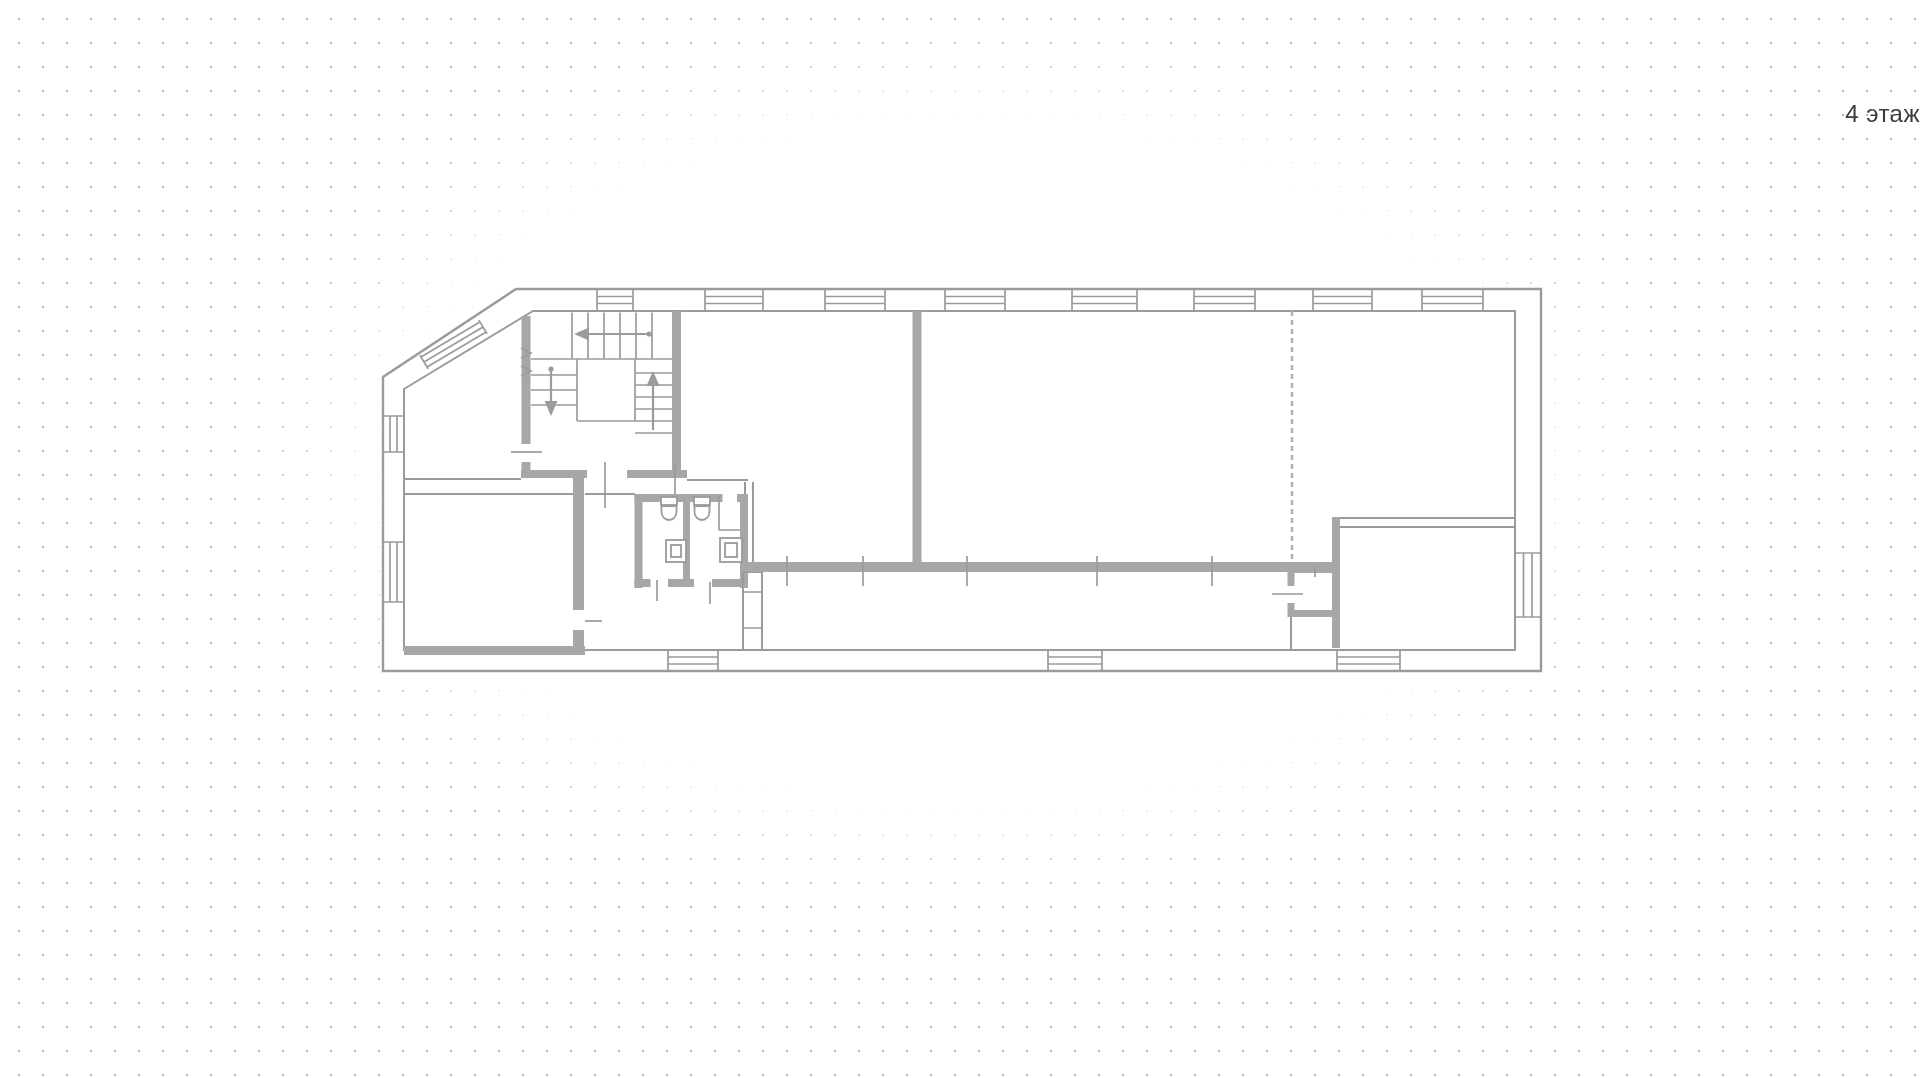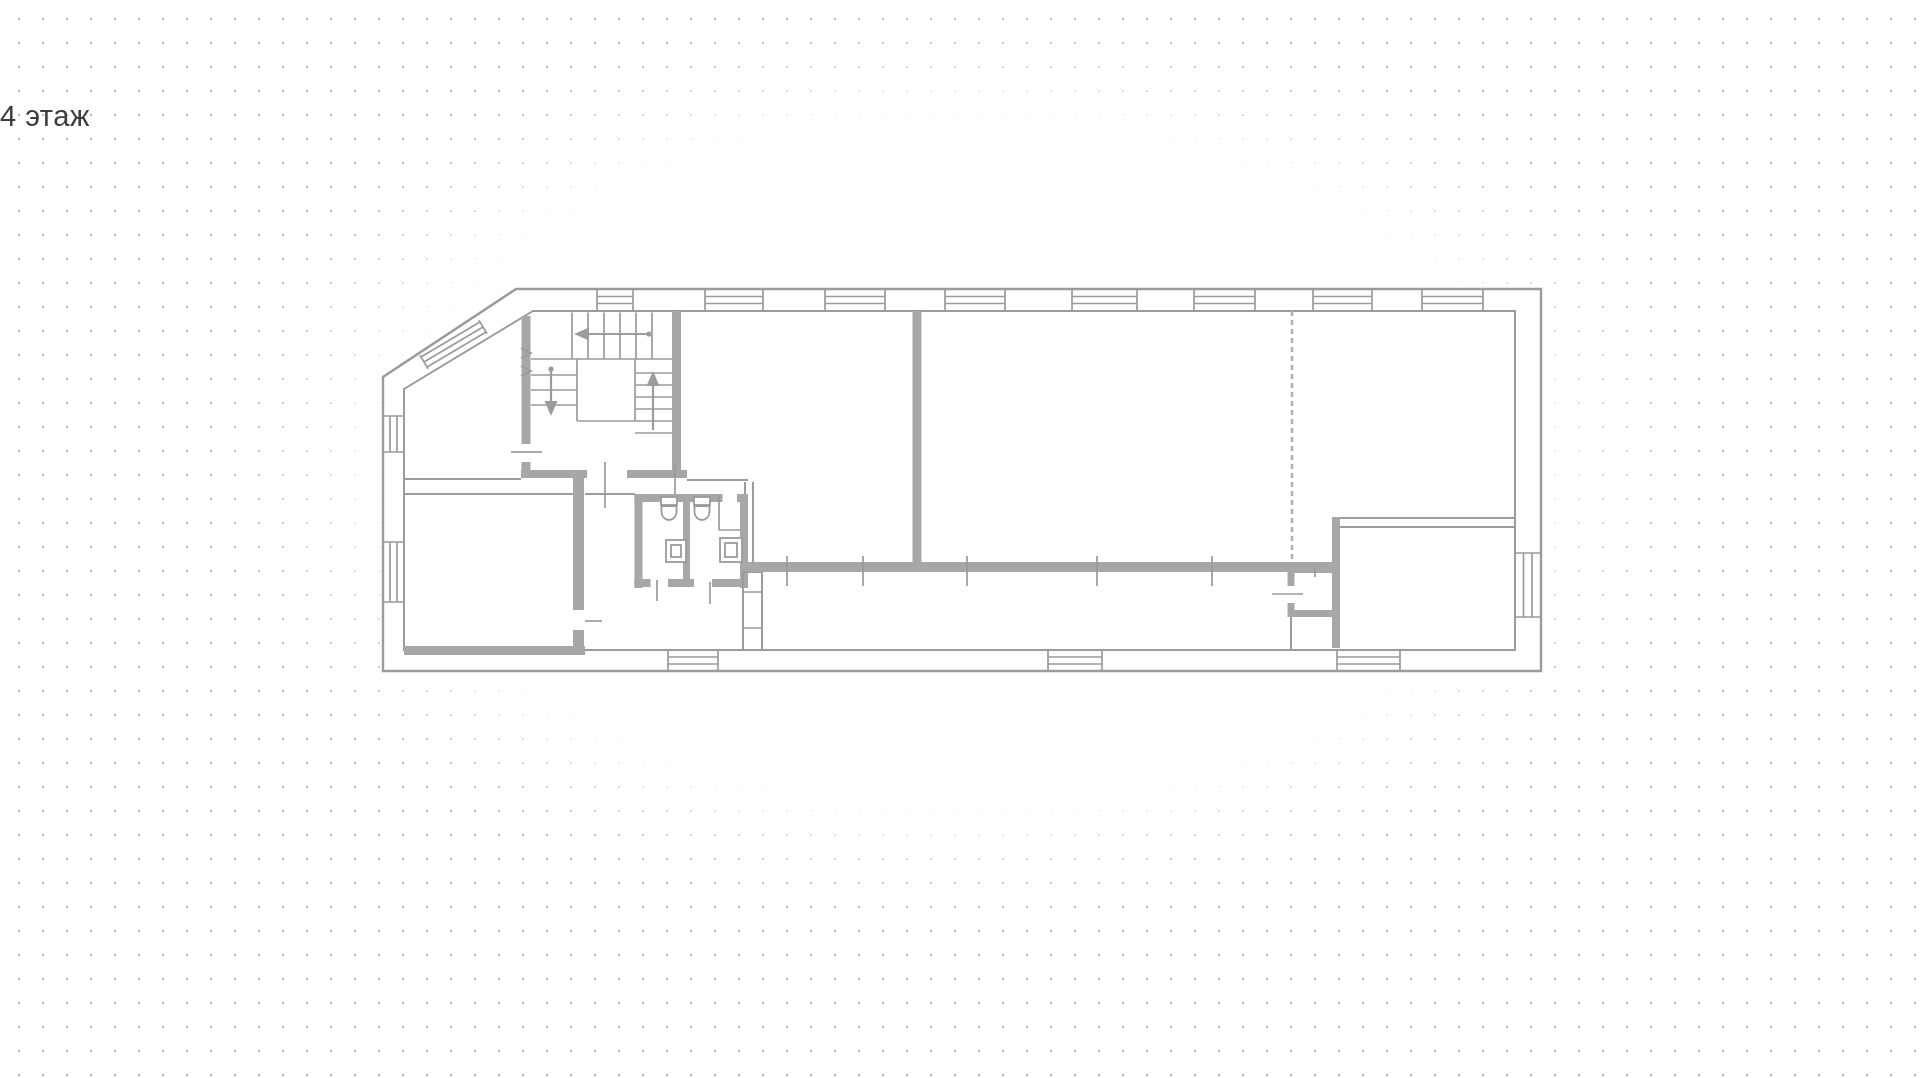--- a/index.html
+++ b/index.html
@@ -18,21 +18,21 @@
     background-size:24px 24px;
     background-position:7px 7px;
   }
   .glow{
     position:absolute;inset:0;
     background:radial-gradient(ellipse 745px 455px at 960px 462px,
                #ffffff 0%, #ffffff 74%, rgba(255,255,255,0) 100%);
   }
   .title{
     position:absolute;left:0;top:100px;width:100%;
-    text-align:left;font-size:29px;letter-spacing:.5px;
+    text-align:right;font-size:24px;letter-spacing:.5px;
     color:var(--titlecol);font-weight:400;
   }
   svg.plan{position:absolute;left:0;top:0;}
   .thin{stroke:var(--wall);stroke-width:2;fill:none;}
   .thin15{stroke:var(--wall);stroke-width:1.7;fill:none;}
   .outer{stroke:var(--wall);stroke-width:2.4;fill:#ffffff;}
   .thick{fill:var(--wallfill);stroke:none;}
   .dashwall{stroke:var(--dash);stroke-width:2.5;fill:none;stroke-dasharray:5 4;}
   .arrowline{stroke:var(--wall);stroke-width:2.2;fill:none;}
   .arrowhead{fill:var(--wall);stroke:none;}

